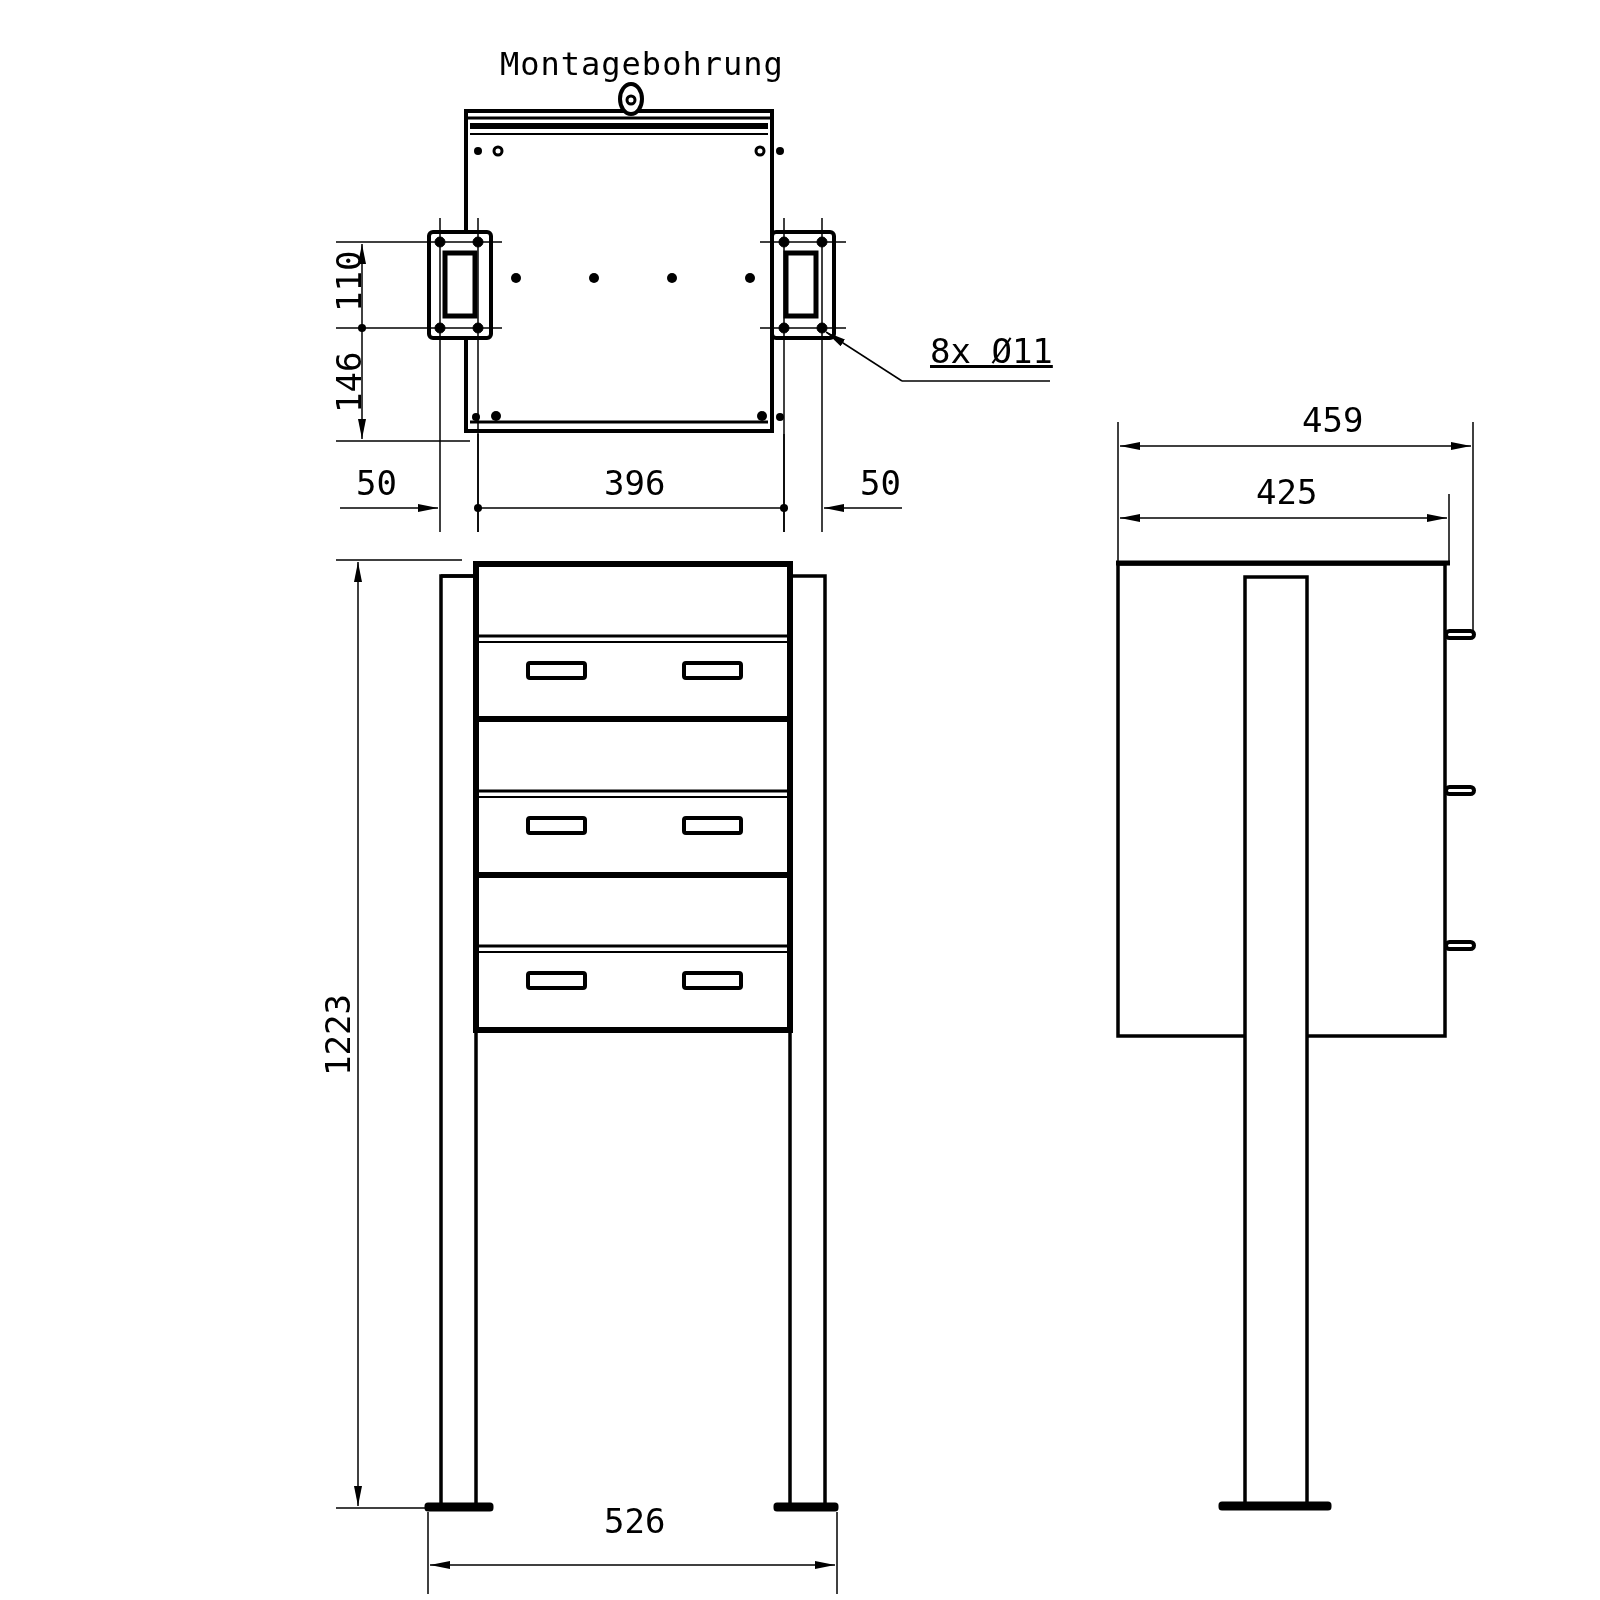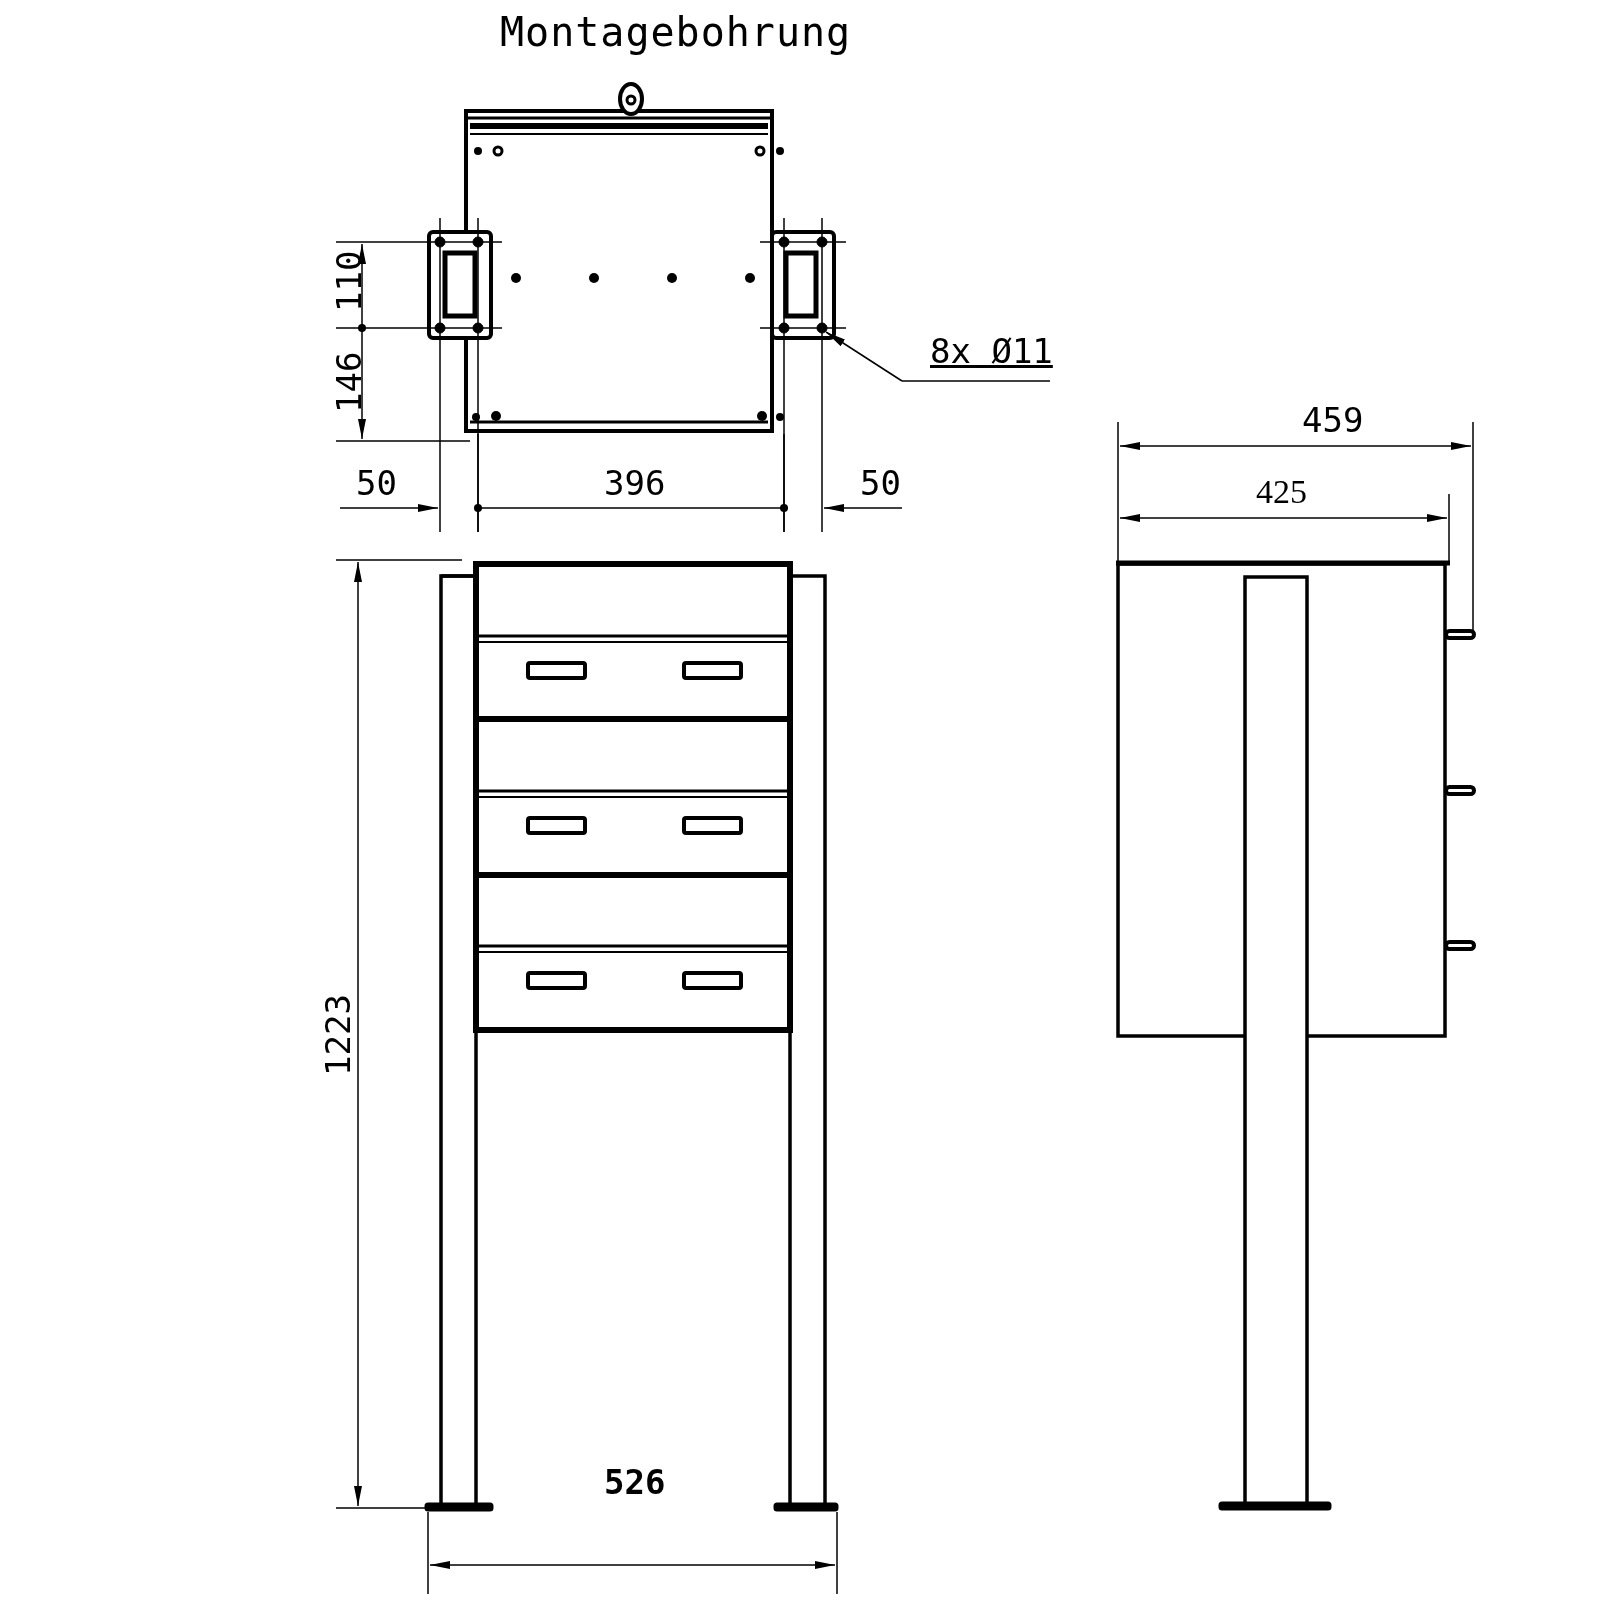--- a/index.html
+++ b/index.html
@@ -1,19 +1,19 @@
 <!DOCTYPE html>
 <html><head>
 <meta charset="utf-8">
 <style>
   html, body { margin: 0; padding: 0; background: #ffffff; }
   #canvas { position: relative; width: 1600px; height: 1600px; background: #ffffff; overflow: hidden; }
   svg { position: absolute; left: 0; top: 0; }
   .lbl { position: absolute; font-family: "DejaVu Sans Mono", "Liberation Mono", monospace; color: #000; white-space: nowrap; line-height: 1; }
-  .title { font-size: 40px; letter-spacing: 1px; }
+  .title { font-size: 32px; letter-spacing: 1px; margin-top: 36px; }
   .dim { font-size: 34px; }
   .vert { transform-origin: center center; transform: rotate(-90deg); }
 </style>
 </head>
 <body>
 
 <div id="canvas">
 
   <svg width="1600" height="1600" viewBox="0 0 1600 1600">
     <defs>
@@ -167,17 +167,17 @@
   <div class="lbl dim vert" style="left:319px; top:265px; width:60px; text-align:center;">110</div>
   <div class="lbl dim vert" style="left:319px; top:366px; width:60px; text-align:center;">146</div>
 
   <div class="lbl dim" style="left:356px; top:466px;">50</div>
   <div class="lbl dim" style="left:604px; top:466px;">396</div>
   <div class="lbl dim" style="left:860px; top:466px;">50</div>
 
   <div class="lbl dim" style="left:930px; top:334px;text-decoration:underline;">8x Ø11</div>
 
   <div class="lbl dim vert" style="left:293px; top:1018px; width:90px; text-align:center;">1223</div>
-  <div class="lbl dim" style="left:604px; top:1465px;font-weight:bold;">526</div>
+  <div class="lbl dim" style="left:604px; top:1504px;">526</div>
 
   <div class="lbl dim" style="left:1269px; top:403px;margin-left:33px;">459</div>
-  <div class="lbl dim" style="left:1256px; top:475px;font-family:Liberation Serif, serif;">425</div>
+  <div class="lbl dim" style="left:1256px; top:475px;">425</div>
 </div>
 
 </body></html>

